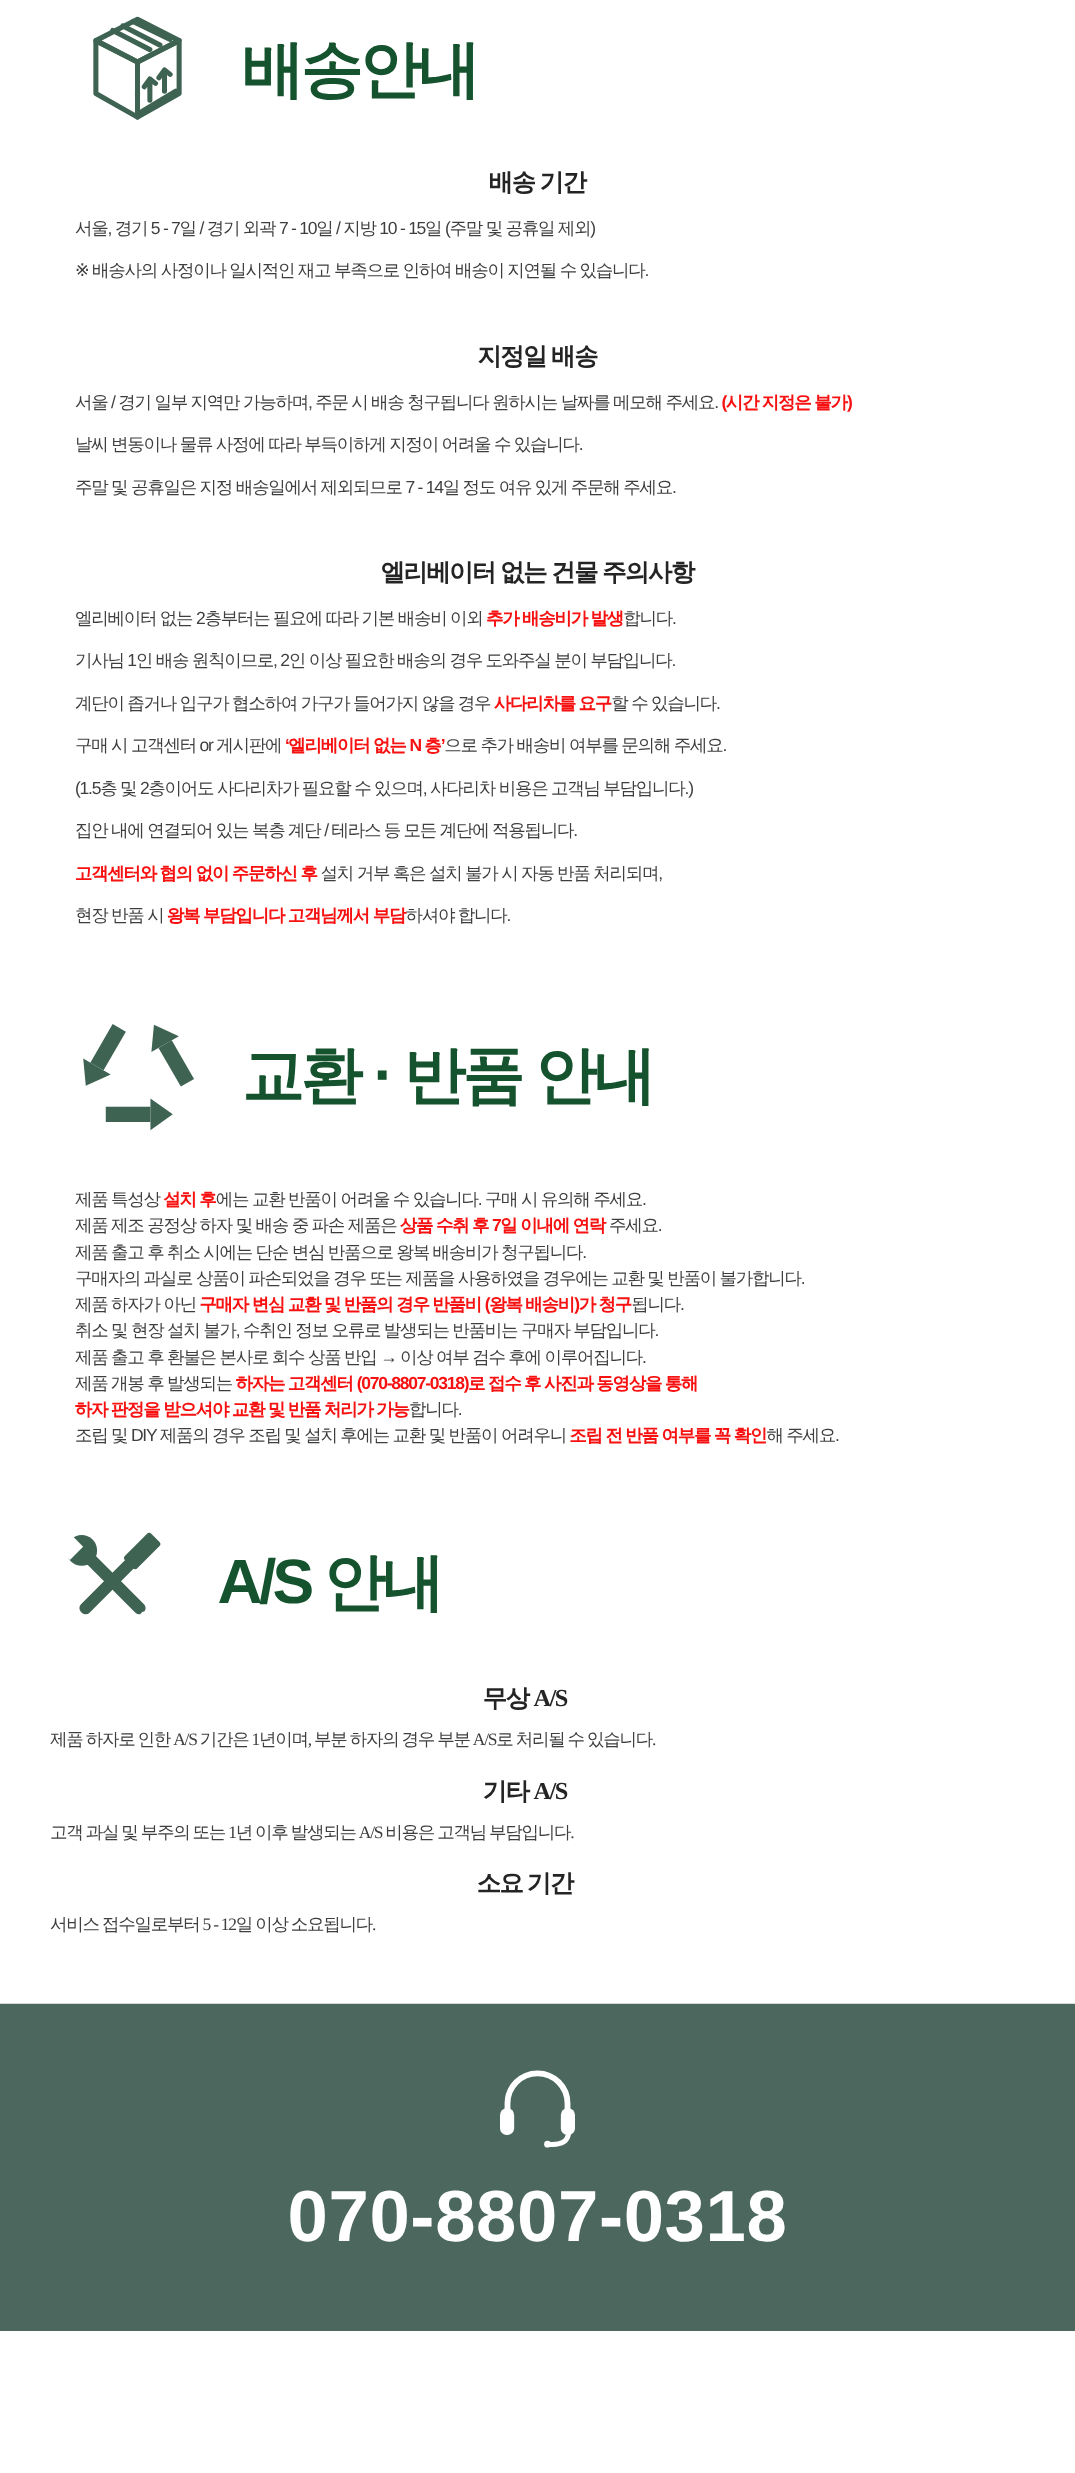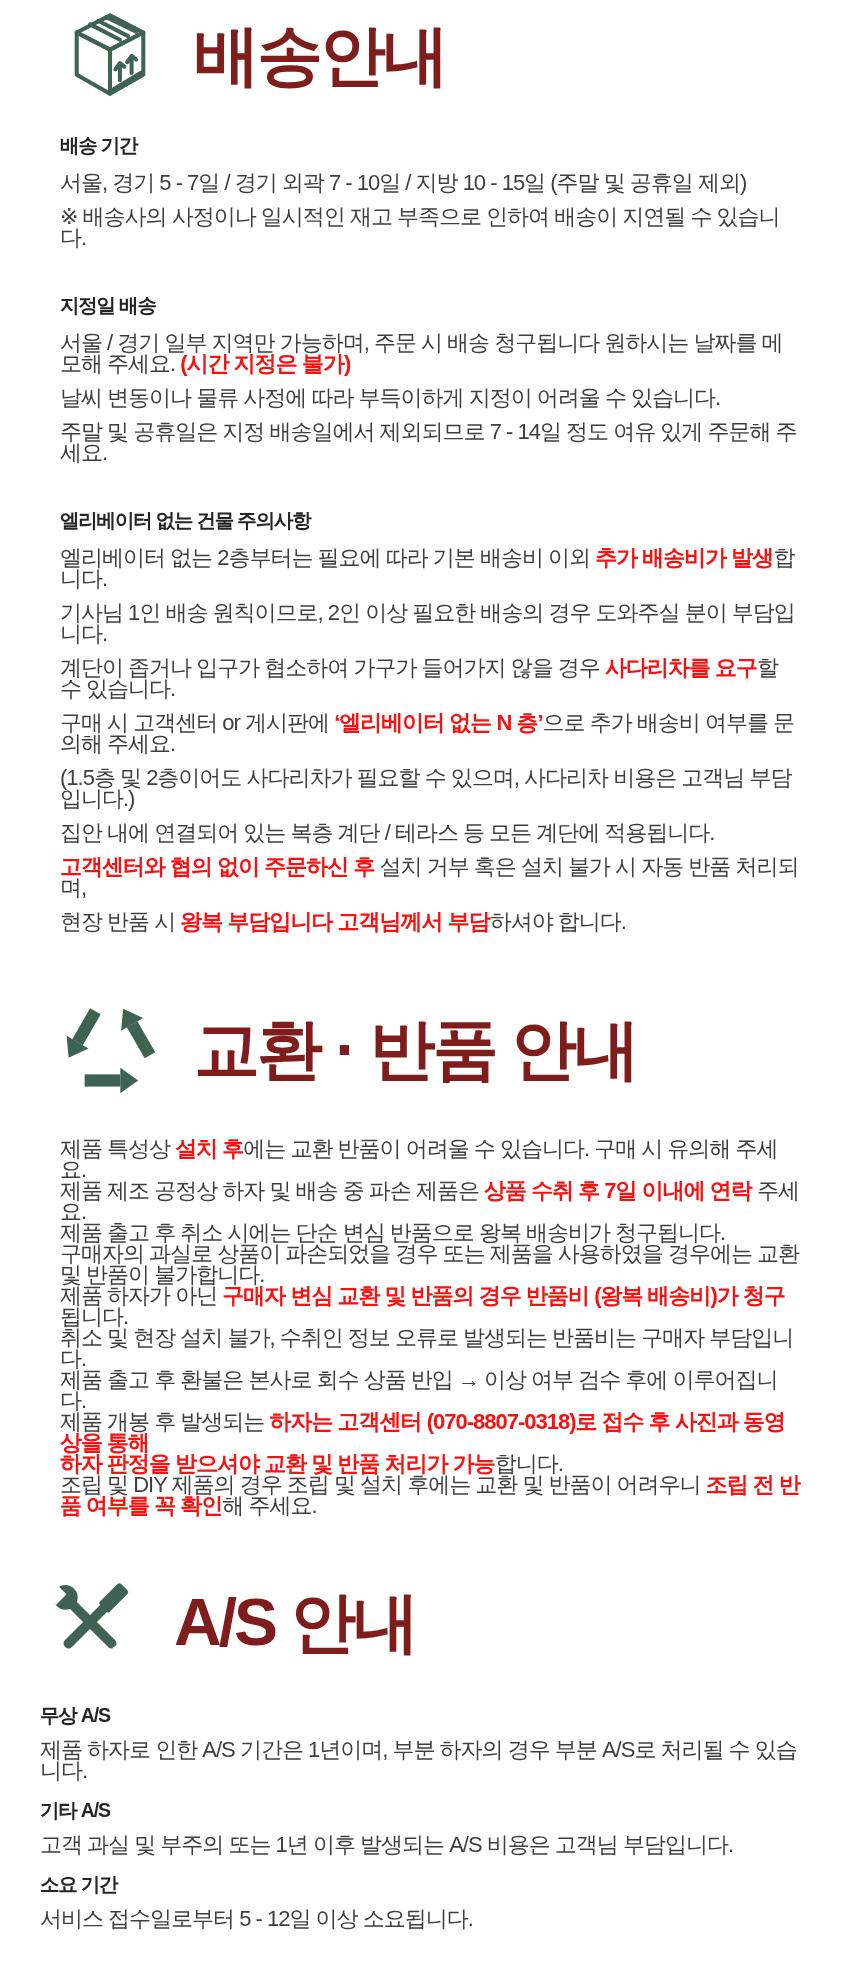--- a/index.html
+++ b/index.html
@@ -10,51 +10,52 @@
     font-family:"Liberation Sans","DejaVu Sans",sans-serif;
     color:#3e3e3e;
     overflow:hidden;
   }
   .sec{padding:0 60px;}
   #sec-shipping{padding-top:8px;}
   .sec-header{display:flex;align-items:center;gap:34px;}
   .icon-wrap{width:100px;display:flex;justify-content:center;align-items:center;flex:0 0 auto;}
   .sec-title{
     margin:0;
-    font-size:66px;
+    font-size:50px;
     font-weight:800;
-    color:#7f1d1d;
+    color:#14532d;
     letter-spacing:-3px;
     line-height:1.1;
   }
   .block{margin-top:30px;}
   .block + .block{margin-top:44px;}
   .block-h{
     margin:0;
     font-size:19.5px;
     font-weight:700;
     color:#242424;
     letter-spacing:-1.2px;
+    text-align:center;
   }
   .line{
     margin:13px 0 0;
-    font-size:22px;
+    font-size:14px;
     line-height:21px;
     color:#3e3e3e;
     letter-spacing:-1px;
   }
   .red{color:#f71111;font-weight:700;}
   
   #sec-exchange{margin-top:70px;}
   #sec-exchange .lines{margin-top:42px;}
   #sec-exchange .line{margin-top:0;}
   
   #sec-as{margin-top:62px;padding-left:40px;}
   #sec-as .blocks{margin-top:36px;}
-  #sec-as .block{margin-top:16px;}
+  #sec-as .block{margin-top:16px;font-family:Liberation Serif, serif;}
   #sec-as .block + .block{margin-top:16px;}
   #sec-as .line{margin-top:10px;}
   
   .footer{
     margin-top:52px;
     background:#4c675d;
     text-align:center;
     padding:46px 0 58px;
   }
   .phone{

